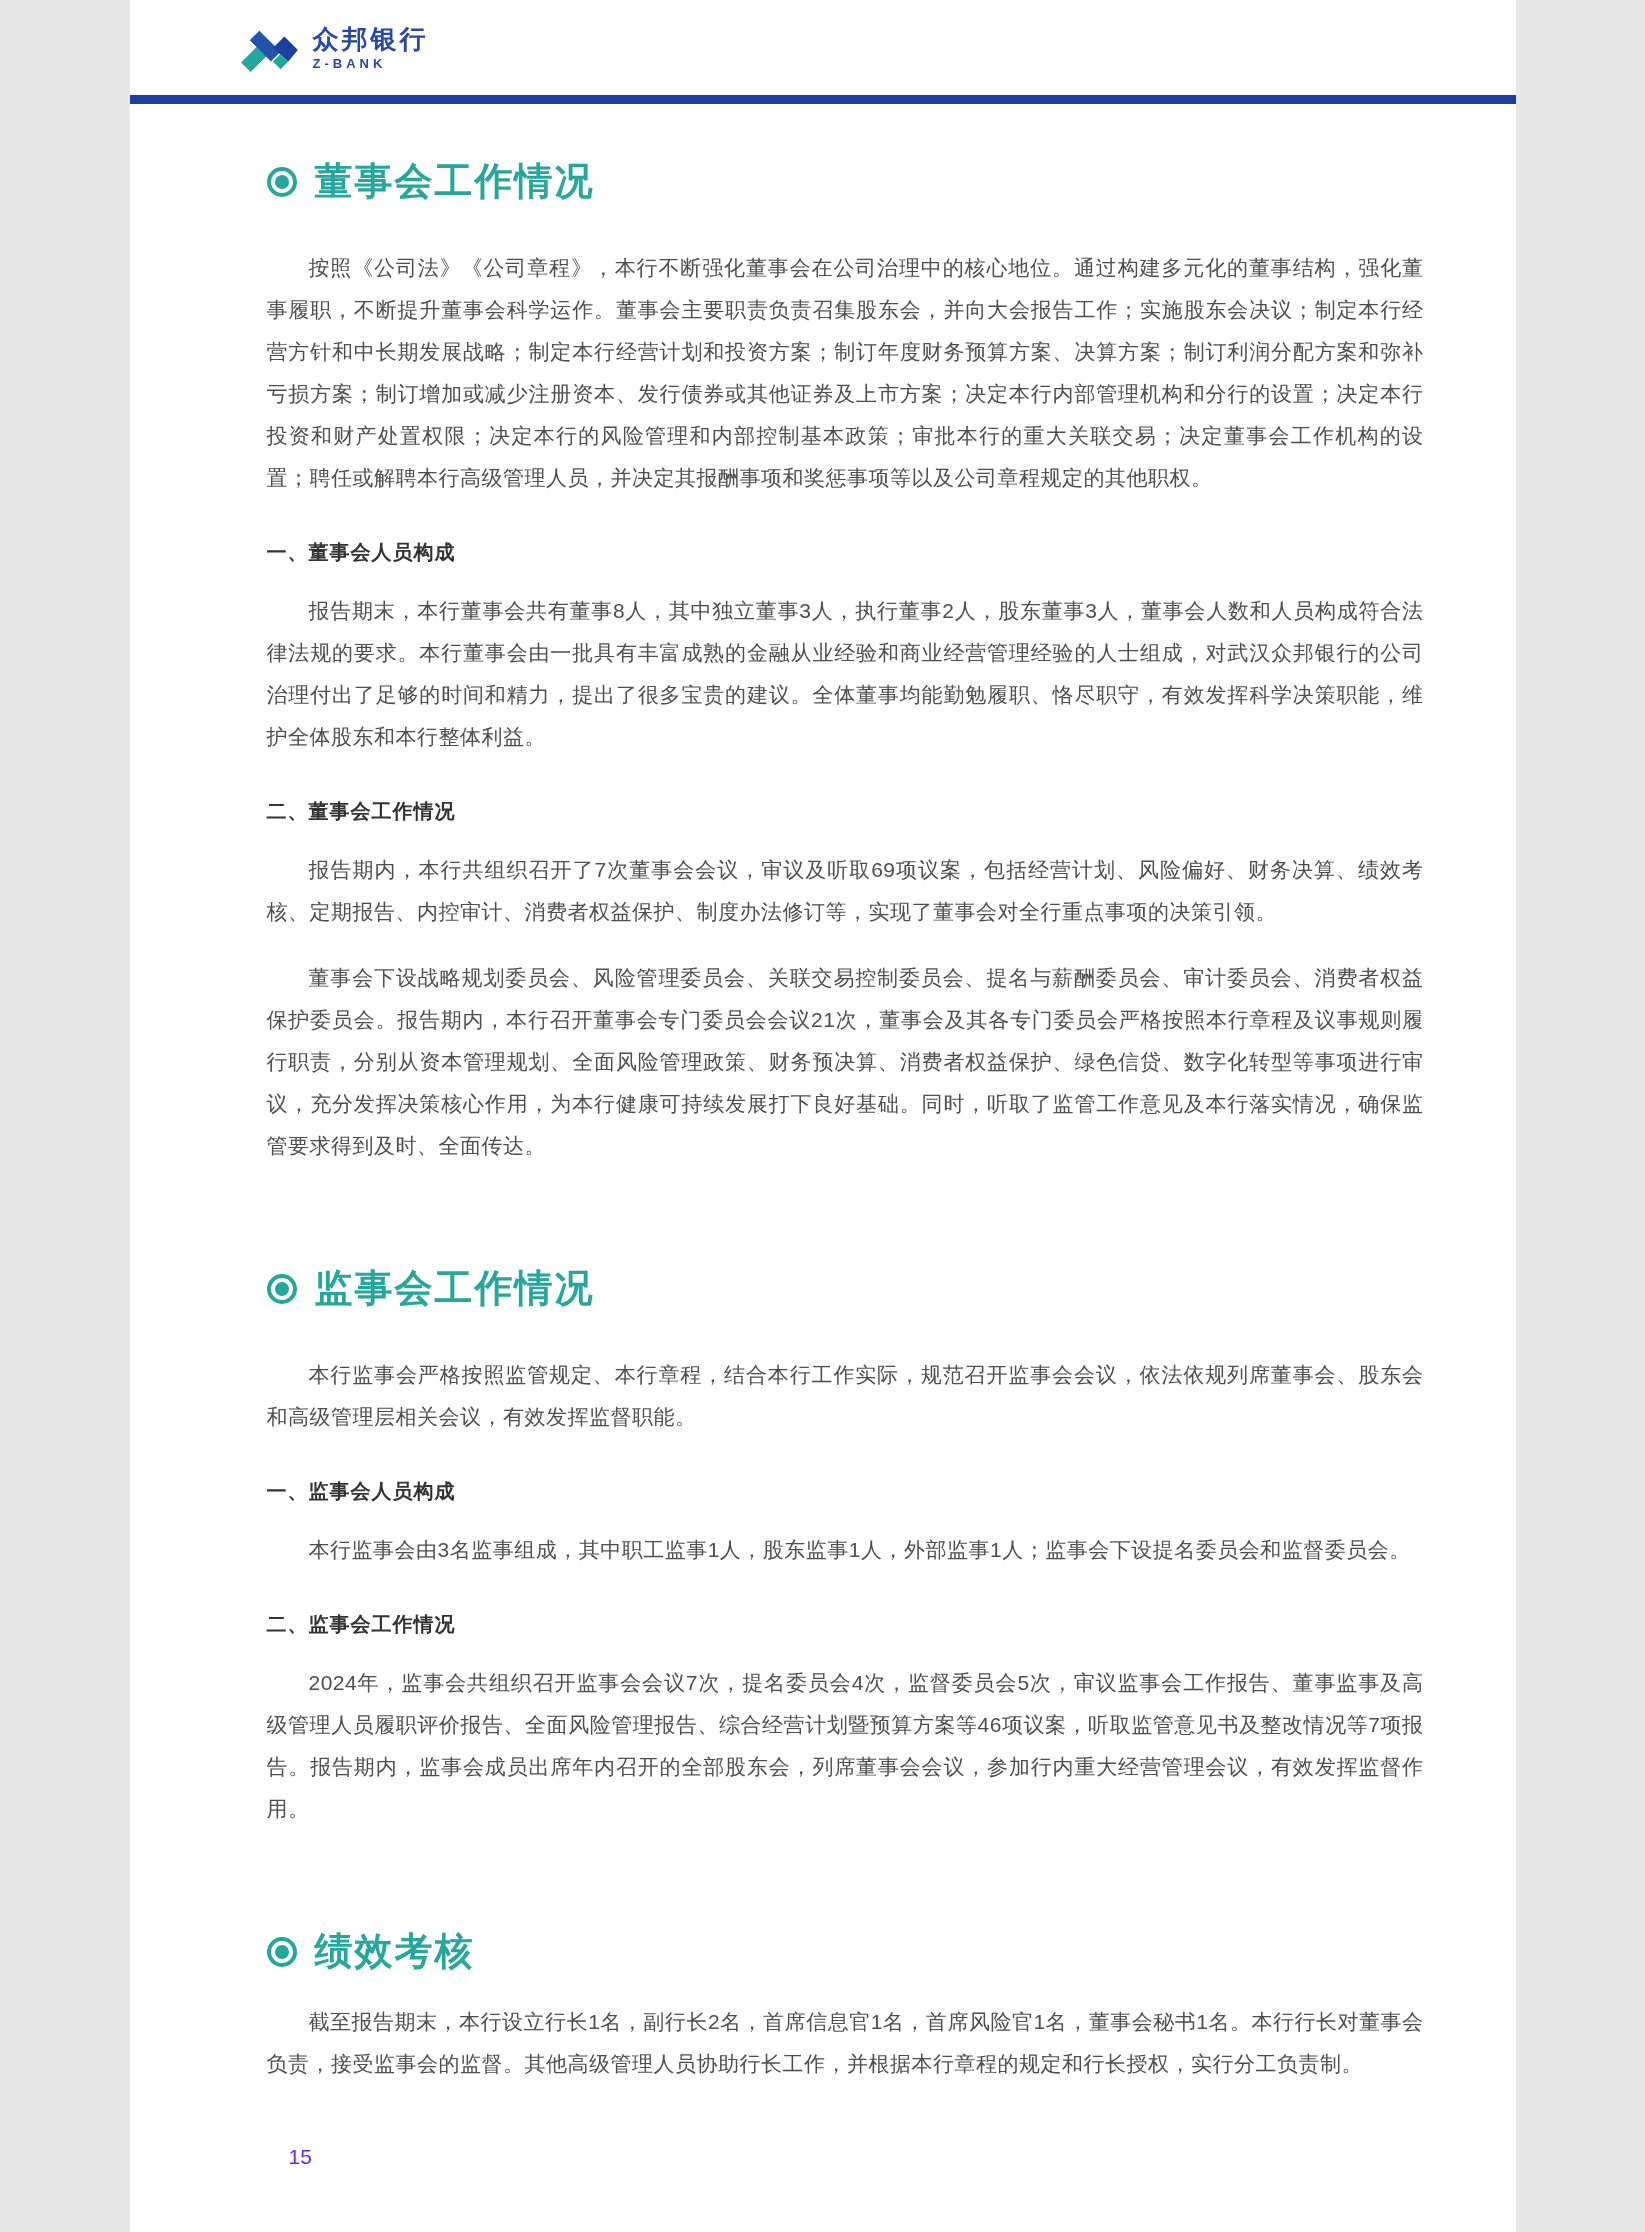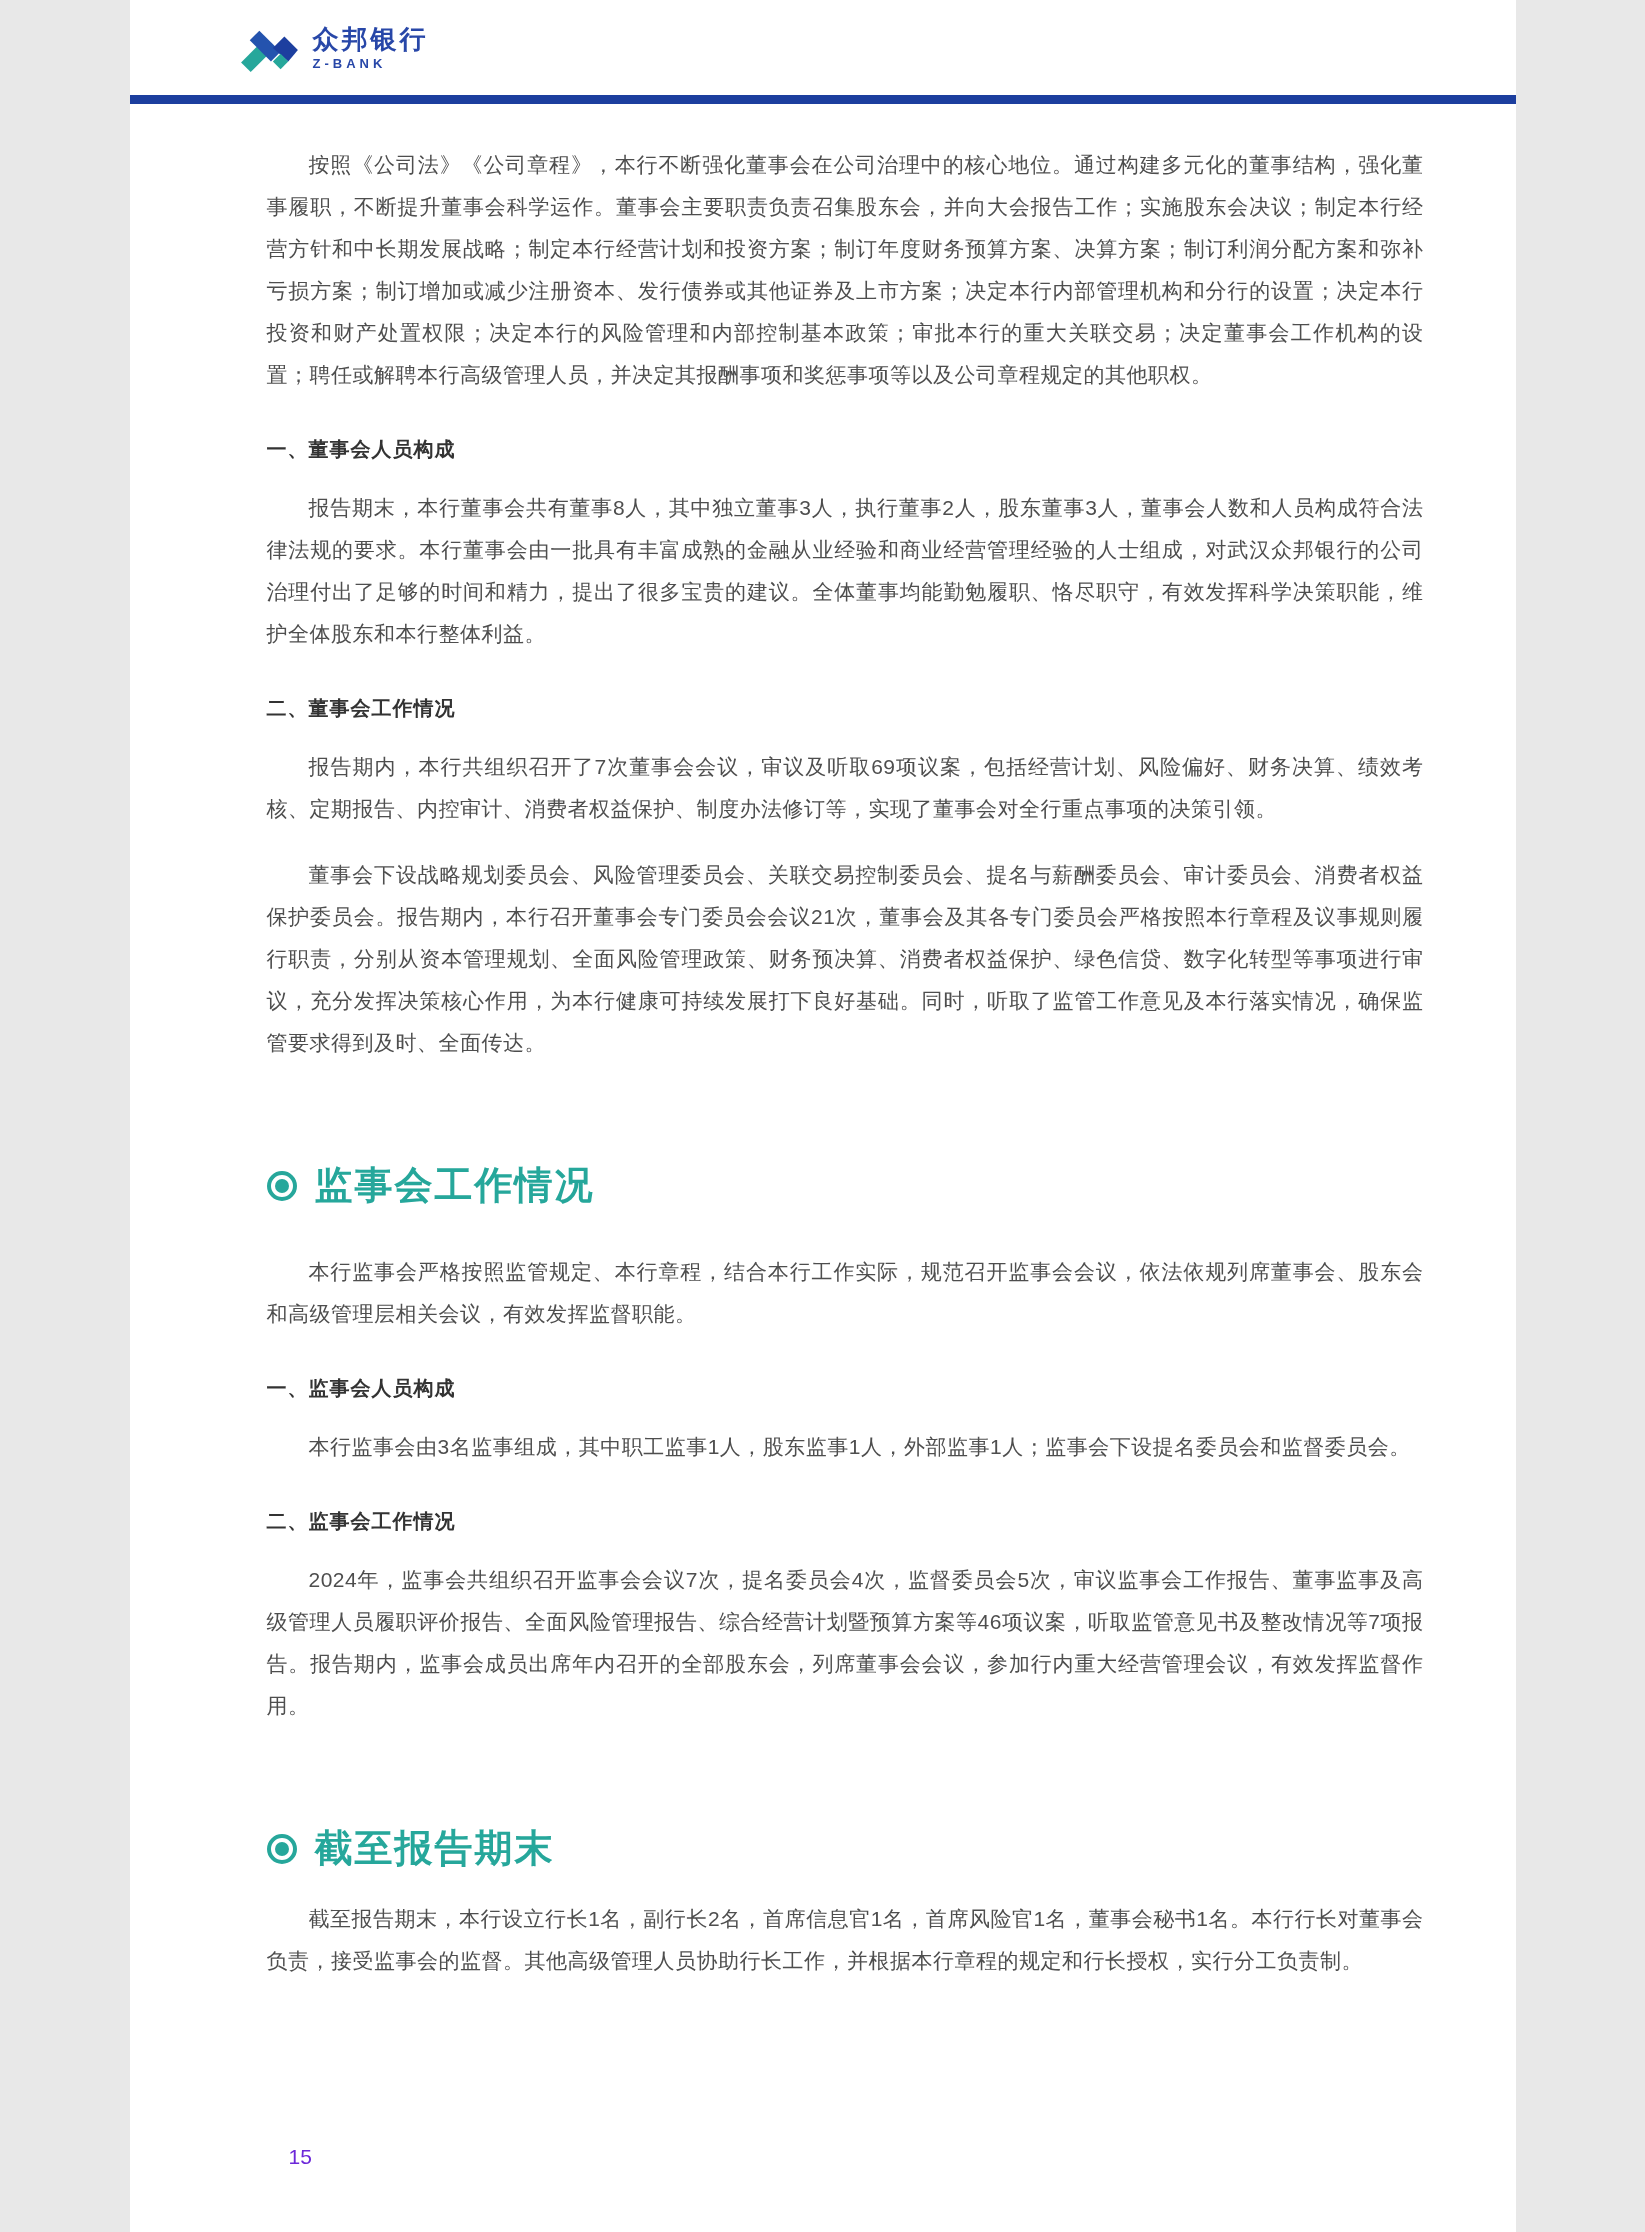--- a/index.html
+++ b/index.html
@@ -80,20 +80,24 @@
       <span class="brand-text">
         <span class="brand-cn">众邦银行</span>
         <span class="brand-en">Z-BANK</span>
       </span>
     </div>
   </div>
   <div class="header-bar"></div>
 
   <div class="main">
 
+    <h1 class="section-title mt-first">
+      <span class="bullet"></span>
+      <span>董事会工作情况</span>
+    </h1>
     <p class="body-p gap-after-title">按照《公司法》《公司章程》，本行不断强化董事会在公司治理中的核心地位。通过构建多元化的董事结构，强化董事履职，不断提升董事会科学运作。董事会主要职责负责召集股东会，并向大会报告工作；实施股东会决议；制定本行经营方针和中长期发展战略；制定本行经营计划和投资方案；制订年度财务预算方案、决算方案；制订利润分配方案和弥补亏损方案；制订增加或减少注册资本、发行债券或其他证券及上市方案；决定本行内部管理机构和分行的设置；决定本行投资和财产处置权限；决定本行的风险管理和内部控制基本政策；审批本行的重大关联交易；决定董事会工作机构的设置；聘任或解聘本行高级管理人员，并决定其报酬事项和奖惩事项等以及公司章程规定的其他职权。</p>
 
     <h2 class="sub-h">一、董事会人员构成</h2>
     <p class="body-p">报告期末，本行董事会共有董事8人，其中独立董事3人，执行董事2人，股东董事3人，董事会人数和人员构成符合法律法规的要求。本行董事会由一批具有丰富成熟的金融从业经验和商业经营管理经验的人士组成，对武汉众邦银行的公司治理付出了足够的时间和精力，提出了很多宝贵的建议。全体董事均能勤勉履职、恪尽职守，有效发挥科学决策职能，维护全体股东和本行整体利益。</p>
 
     <h2 class="sub-h">二、董事会工作情况</h2>
     <p class="body-p">报告期内，本行共组织召开了7次董事会会议，审议及听取69项议案，包括经营计划、风险偏好、财务决算、绩效考核、定期报告、内控审计、消费者权益保护、制度办法修订等，实现了董事会对全行重点事项的决策引领。</p>
     <p class="body-p">董事会下设战略规划委员会、风险管理委员会、关联交易控制委员会、提名与薪酬委员会、审计委员会、消费者权益保护委员会。报告期内，本行召开董事会专门委员会会议21次，董事会及其各专门委员会严格按照本行章程及议事规则履行职责，分别从资本管理规划、全面风险管理政策、财务预决算、消费者权益保护、绿色信贷、数字化转型等事项进行审议，充分发挥决策核心作用，为本行健康可持续发展打下良好基础。同时，听取了监管工作意见及本行落实情况，确保监管要求得到及时、全面传达。</p>
 
     <h1 class="section-title mt-sect">
@@ -103,21 +107,21 @@
     <p class="body-p gap-after-title">本行监事会严格按照监管规定、本行章程，结合本行工作实际，规范召开监事会会议，依法依规列席董事会、股东会和高级管理层相关会议，有效发挥监督职能。</p>
 
     <h2 class="sub-h">一、监事会人员构成</h2>
     <p class="body-p">本行监事会由3名监事组成，其中职工监事1人，股东监事1人，外部监事1人；监事会下设提名委员会和监督委员会。</p>
 
     <h2 class="sub-h">二、监事会工作情况</h2>
     <p class="body-p">2024年，监事会共组织召开监事会会议7次，提名委员会4次，监督委员会5次，审议监事会工作报告、董事监事及高级管理人员履职评价报告、全面风险管理报告、综合经营计划暨预算方案等46项议案，听取监管意见书及整改情况等7项报告。报告期内，监事会成员出席年内召开的全部股东会，列席董事会会议，参加行内重大经营管理会议，有效发挥监督作用。</p>
 
     <h1 class="section-title mt-sect">
       <span class="bullet"></span>
-      <span>截至报告期末</span>
+      <span>绩效考核</span>
     </h1>
     <p class="body-p">截至报告期末，本行设立行长1名，副行长2名，首席信息官1名，首席风险官1名，董事会秘书1名。本行行长对董事会负责，接受监事会的监督。其他高级管理人员协助行长工作，并根据本行章程的规定和行长授权，实行分工负责制。</p>
 
   </div>
 
   <div class="page-number">15</div>
 
 </div>
 
 

